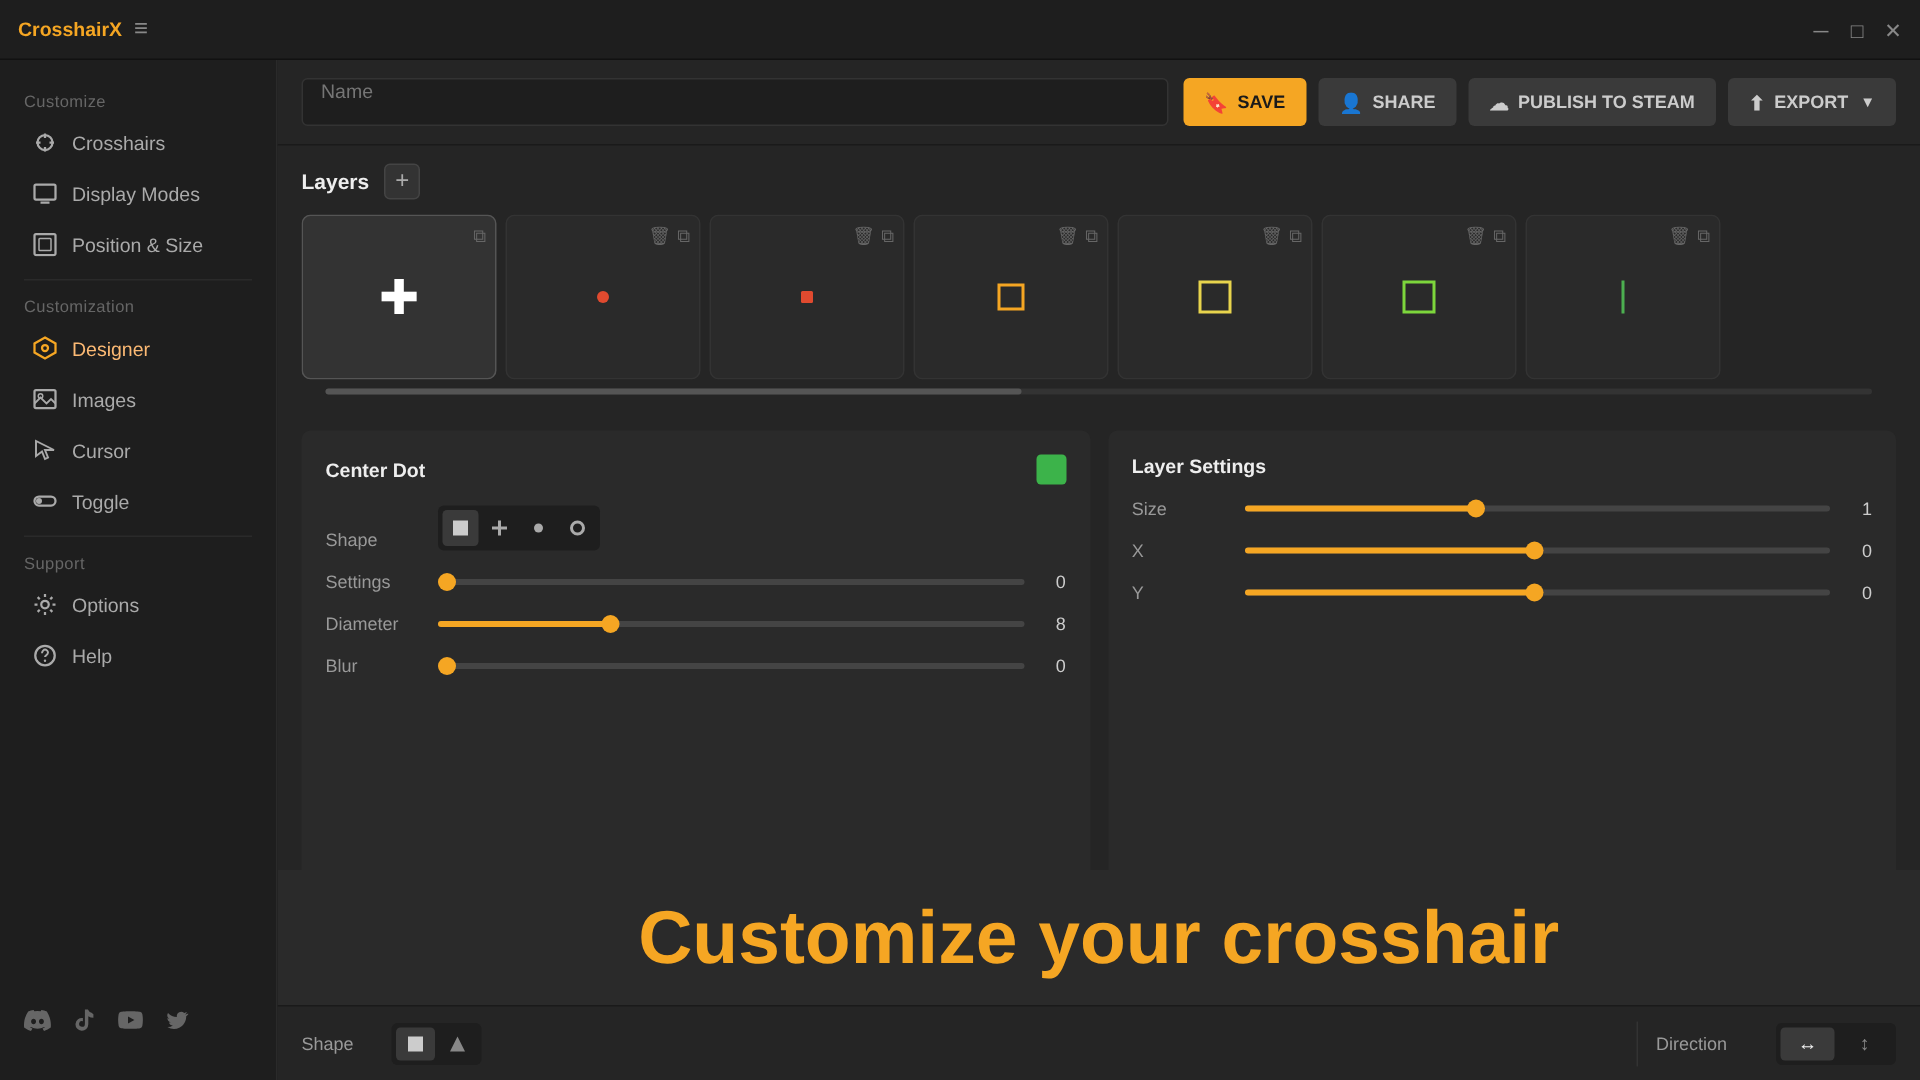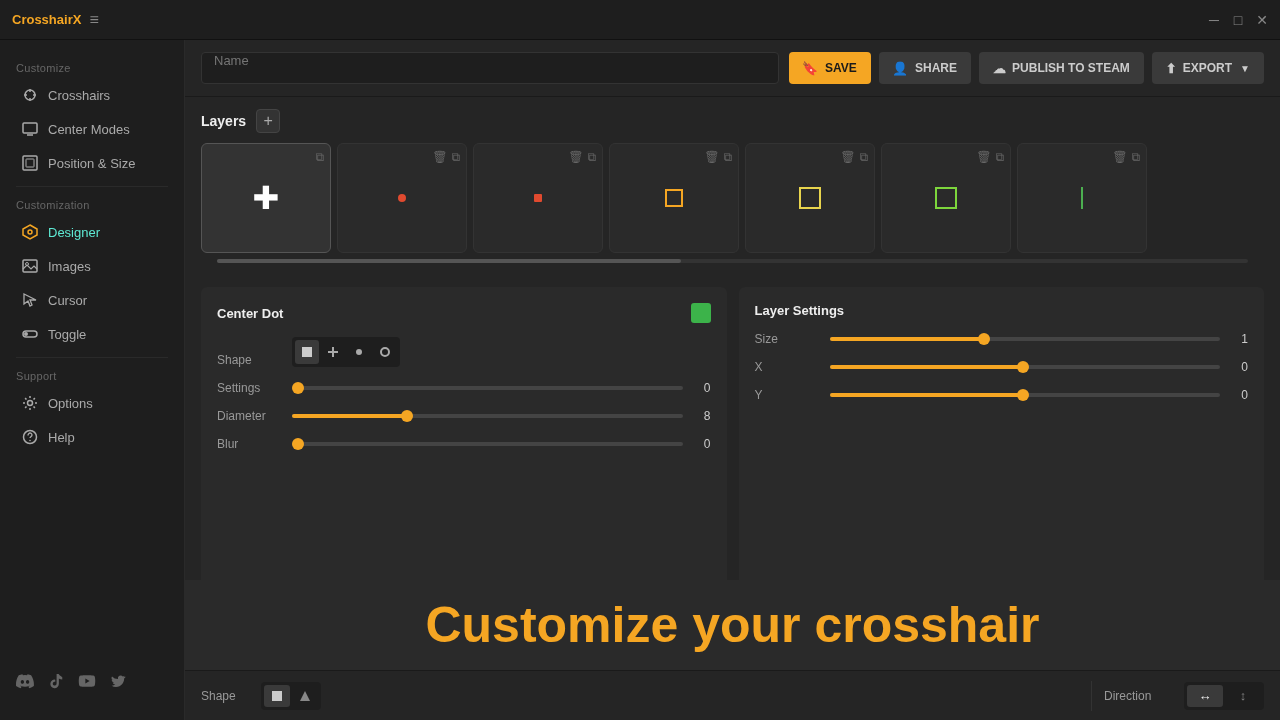--- a/index.html
+++ b/index.html
@@ -537,21 +537,21 @@
       <span>Crosshairs</span>
     </div>
 
     <div class="sidebar-item">
       <span class="icon">
         <svg width="16" height="16" viewBox="0 0 16 16" fill="none">
           <rect x="1" y="2" width="14" height="10" rx="1" stroke="#aaa" stroke-width="1.5"></rect>
           <line x1="5" y1="14" x2="11" y2="14" stroke="#aaa" stroke-width="1.5"></line>
         </svg>
       </span>
-      <span>Center Modes</span>
+      <span>Display Modes</span>
     </div>
 
     <div class="sidebar-item">
       <span class="icon">
         <svg width="16" height="16" viewBox="0 0 16 16" fill="none">
           <rect x="1" y="1" width="14" height="14" rx="1" stroke="#aaa" stroke-width="1.5"></rect>
           <rect x="4" y="4" width="8" height="8" rx="0.5" stroke="#aaa" stroke-width="1"></rect>
         </svg>
       </span>
       <span>Position &amp; Size</span>
@@ -561,21 +561,21 @@
 
     <div class="sidebar-section-label">Customization</div>
 
     <div class="sidebar-item active">
       <span class="icon">
         <svg width="16" height="16" viewBox="0 0 16 16" fill="none">
           <polygon points="8,1 15,5 15,11 8,15 1,11 1,5" stroke="#f5a623" stroke-width="1.5" fill="none"></polygon>
           <circle cx="8" cy="8" r="2" stroke="#f5a623" stroke-width="1.5"></circle>
         </svg>
       </span>
-      <span style="color:#5eead4">Designer</span>
+      <span style="color:#fdba74">Designer</span>
     </div>
 
     <div class="sidebar-item">
       <span class="icon">
         <svg width="16" height="16" viewBox="0 0 16 16" fill="none">
           <rect x="1" y="2" width="14" height="12" rx="1" stroke="#aaa" stroke-width="1.5"></rect>
           <circle cx="5" cy="6" r="1.5" stroke="#aaa" stroke-width="1"></circle>
           <polyline points="1,11 5,7 9,11 12,8 15,11" stroke="#aaa" stroke-width="1.2"></polyline>
         </svg>
       </span>

